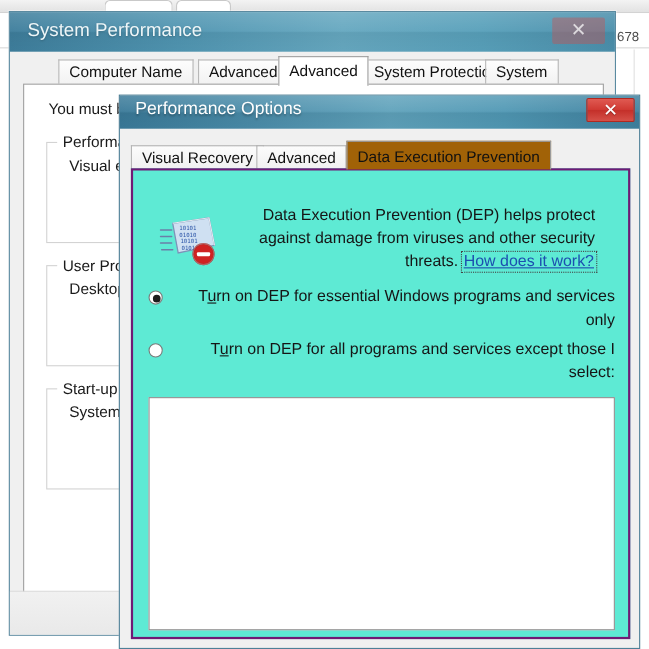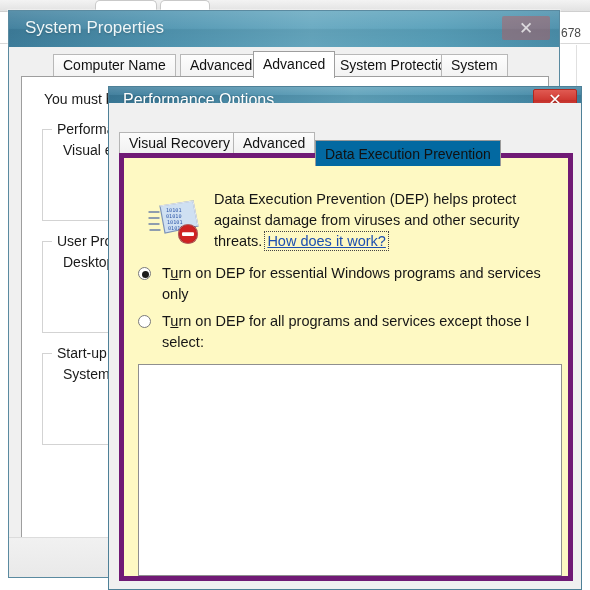--- a/index.html
+++ b/index.html
@@ -220,21 +220,21 @@
   .win-perf {
     position: absolute;
     left: 108px; top: 86px;
     width: 474px; height: 504px;
     background: #f0f0f0;
     border: 1px solid #4e8097;
   }
   .po-titlebar {
     position: absolute;
     left: 0; top: 0;
-    width: 100%; height: 16px;
+    width: 100%; height: 30px;
     background:
       linear-gradient(to bottom,
         rgba(255,255,255,.16) 0%,
         rgba(255,255,255,.05) 47%,
         rgba(0,0,0,.06) 53%,
         rgba(0,0,0,.03) 100%),
       linear-gradient(to right, #3a7a99 0%, #4a8ca9 25%, #5fa2bb 52%, #5098b4 74%, #3f819f 100%);
     overflow: hidden;
   }
   .po-title {
@@ -275,33 +275,34 @@
     background: linear-gradient(#fcfcfc, #f0f0f0);
     border: 1px solid #b5b5b5;
     border-bottom: none;
     font-size: 14px;
     color: #111;
     padding: 2px 9px 0 9px;
     white-space: nowrap;
     cursor: pointer;
   }
   .po-tab.active {
-    top: 12px; height: 26px;
-    background: #0369a1;
+    top: 0; height: 26px;
+    background: #a16207;
     border-color: #9b9b9b;
     padding-top: 5px;
     z-index: 6;
   }
 
   .po-body {
     position: absolute;
     left: 10px; top: 66px;
     width: 454px; height: 428px;
-    background: #fef9c3;
-    border: 5px solid #701a75;
+    background: #5eead4;
+    border: 2px solid #701a75;
+    text-align: right;
   }
 
   
   .dep-icon {
     position: absolute;
     left: 22px; top: 38px;
     width: 56px; height: 50px;
   }
   .dep-desc {
     position: absolute;
@@ -380,21 +381,21 @@
     <div class="browser-urlbar">
       <div class="url-shield">🛡</div>
       <div class="url-lock">🔒</div>
       <div class="url-text">http://www.tenforums.com/software-a</div>
       <div class="url-right-text">678</div>
     </div>
   </div>
 
   <div class="win-sysprops">
     <div class="sp-titlebar">
-      <div class="sp-title">System Properties</div>
+      <div class="sp-title">System Performance</div>
       <div class="sp-close">
         <span class="x">✕</span>
       </div>
     </div>
 
     <div class="sp-tabstrip">
       <div class="sp-tab" style="left:0px;">Computer Name</div>
       <div class="sp-tab" style="left:127px;">Advanced</div>
       <div class="sp-tab active" style="left:200px;">Advanced</div>
       <div class="sp-tab" style="left:277px;">System Protection</div>

